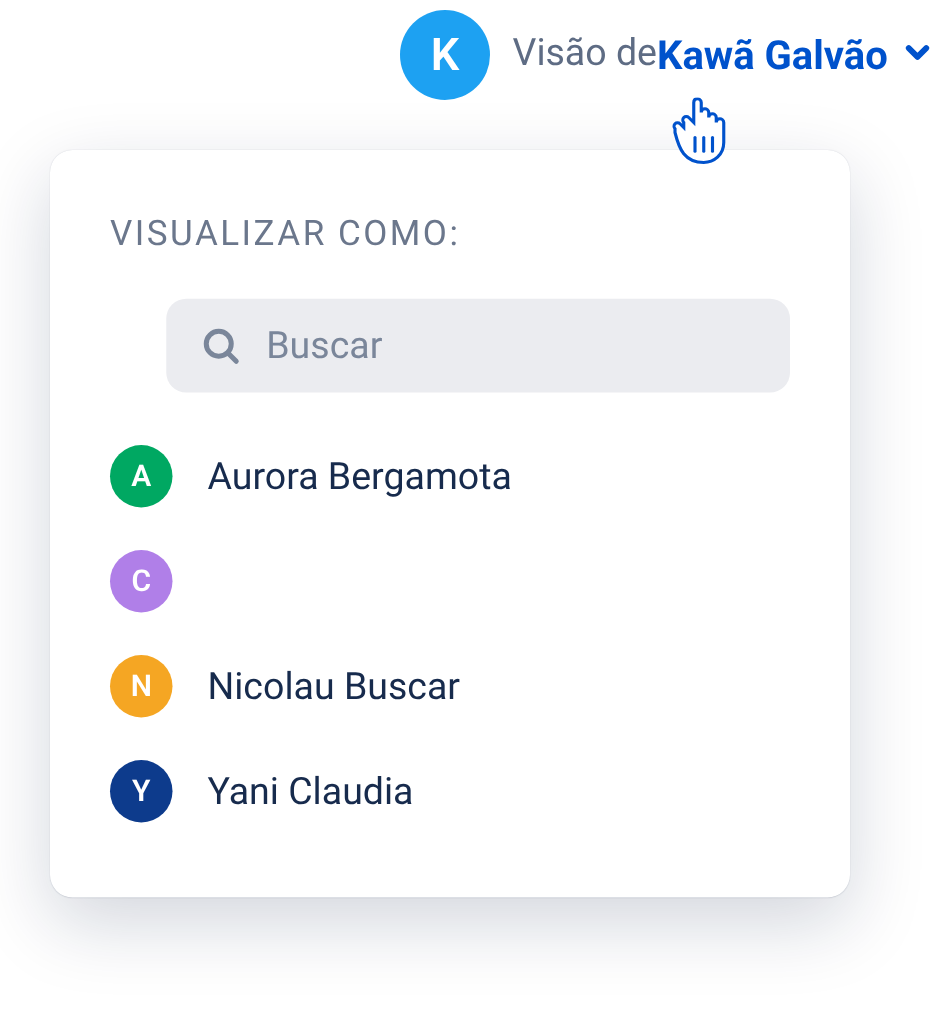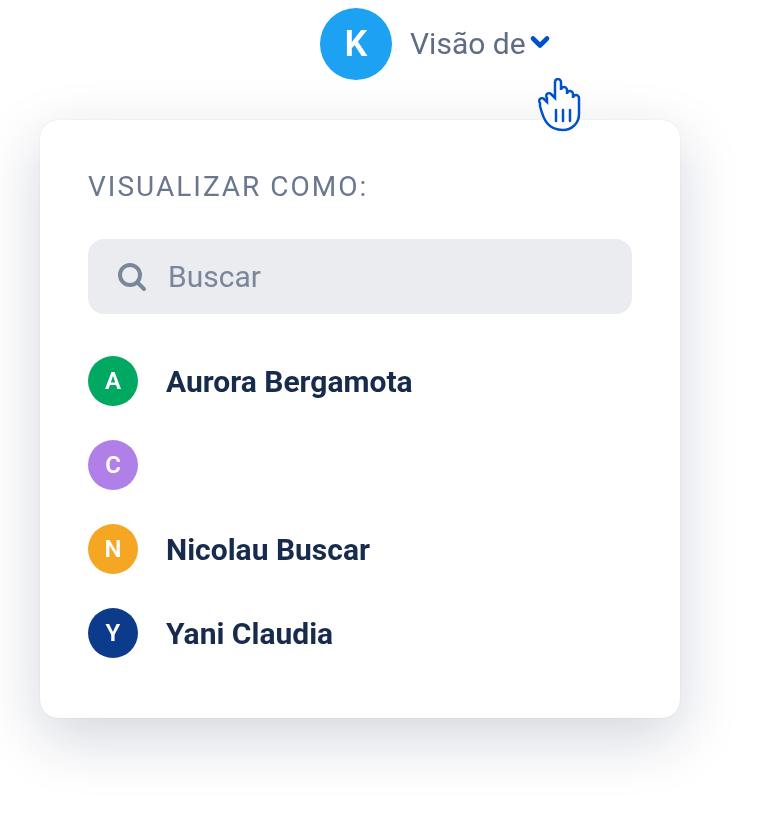--- a/index.html
+++ b/index.html
@@ -80,20 +80,21 @@
       margin-bottom: 36px;
     }
     .search-box {
       display: flex;
       align-items: center;
       background: #EBECF0;
       border-radius: 16px;
       padding: 20px 28px;
       gap: 20px;
       margin-bottom: 42px;
+      margin-left: 45px;
     }
     .search-icon {
       color: #7A869A;
       flex-shrink: 0;
     }
     .search-icon svg {
       width: 32px;
       height: 32px;
       display: block;
     }
@@ -128,21 +129,21 @@
       align-items: center;
       justify-content: center;
       color: #fff;
       font-size: 24px;
       font-weight: 600;
       flex-shrink: 0;
     }
     .user-name {
       color: #172B4D;
       font-size: 30px;
-      font-weight: 700;
+      font-weight: 400;
     }
     .pointer-cursor {
       position: absolute;
       top: 78px;
       left: 537px;
       z-index: 10;
     }
     .pointer-cursor svg {
       width: 48px;
       height: 54px;
@@ -151,20 +152,21 @@
 </head>
 <body>
 
 <div class="header">
   <div class="header-avatar">
     <span>K</span>
   </div>
   <div class="header-text">
     <span class="header-label">Visão de</span>
     <div class="header-name-row">
+      <span class="header-name">Kawã Galvão</span>
       <span class="chevron">
         <svg viewBox="0 0 24 24" fill="none" stroke="currentColor" stroke-width="4" stroke-linecap="round" stroke-linejoin="round">
           <polyline points="6 9 12 15 18 9"></polyline>
         </svg>
       </span>
     </div>
   </div>
 </div>
 
 <div class="pointer-cursor">

